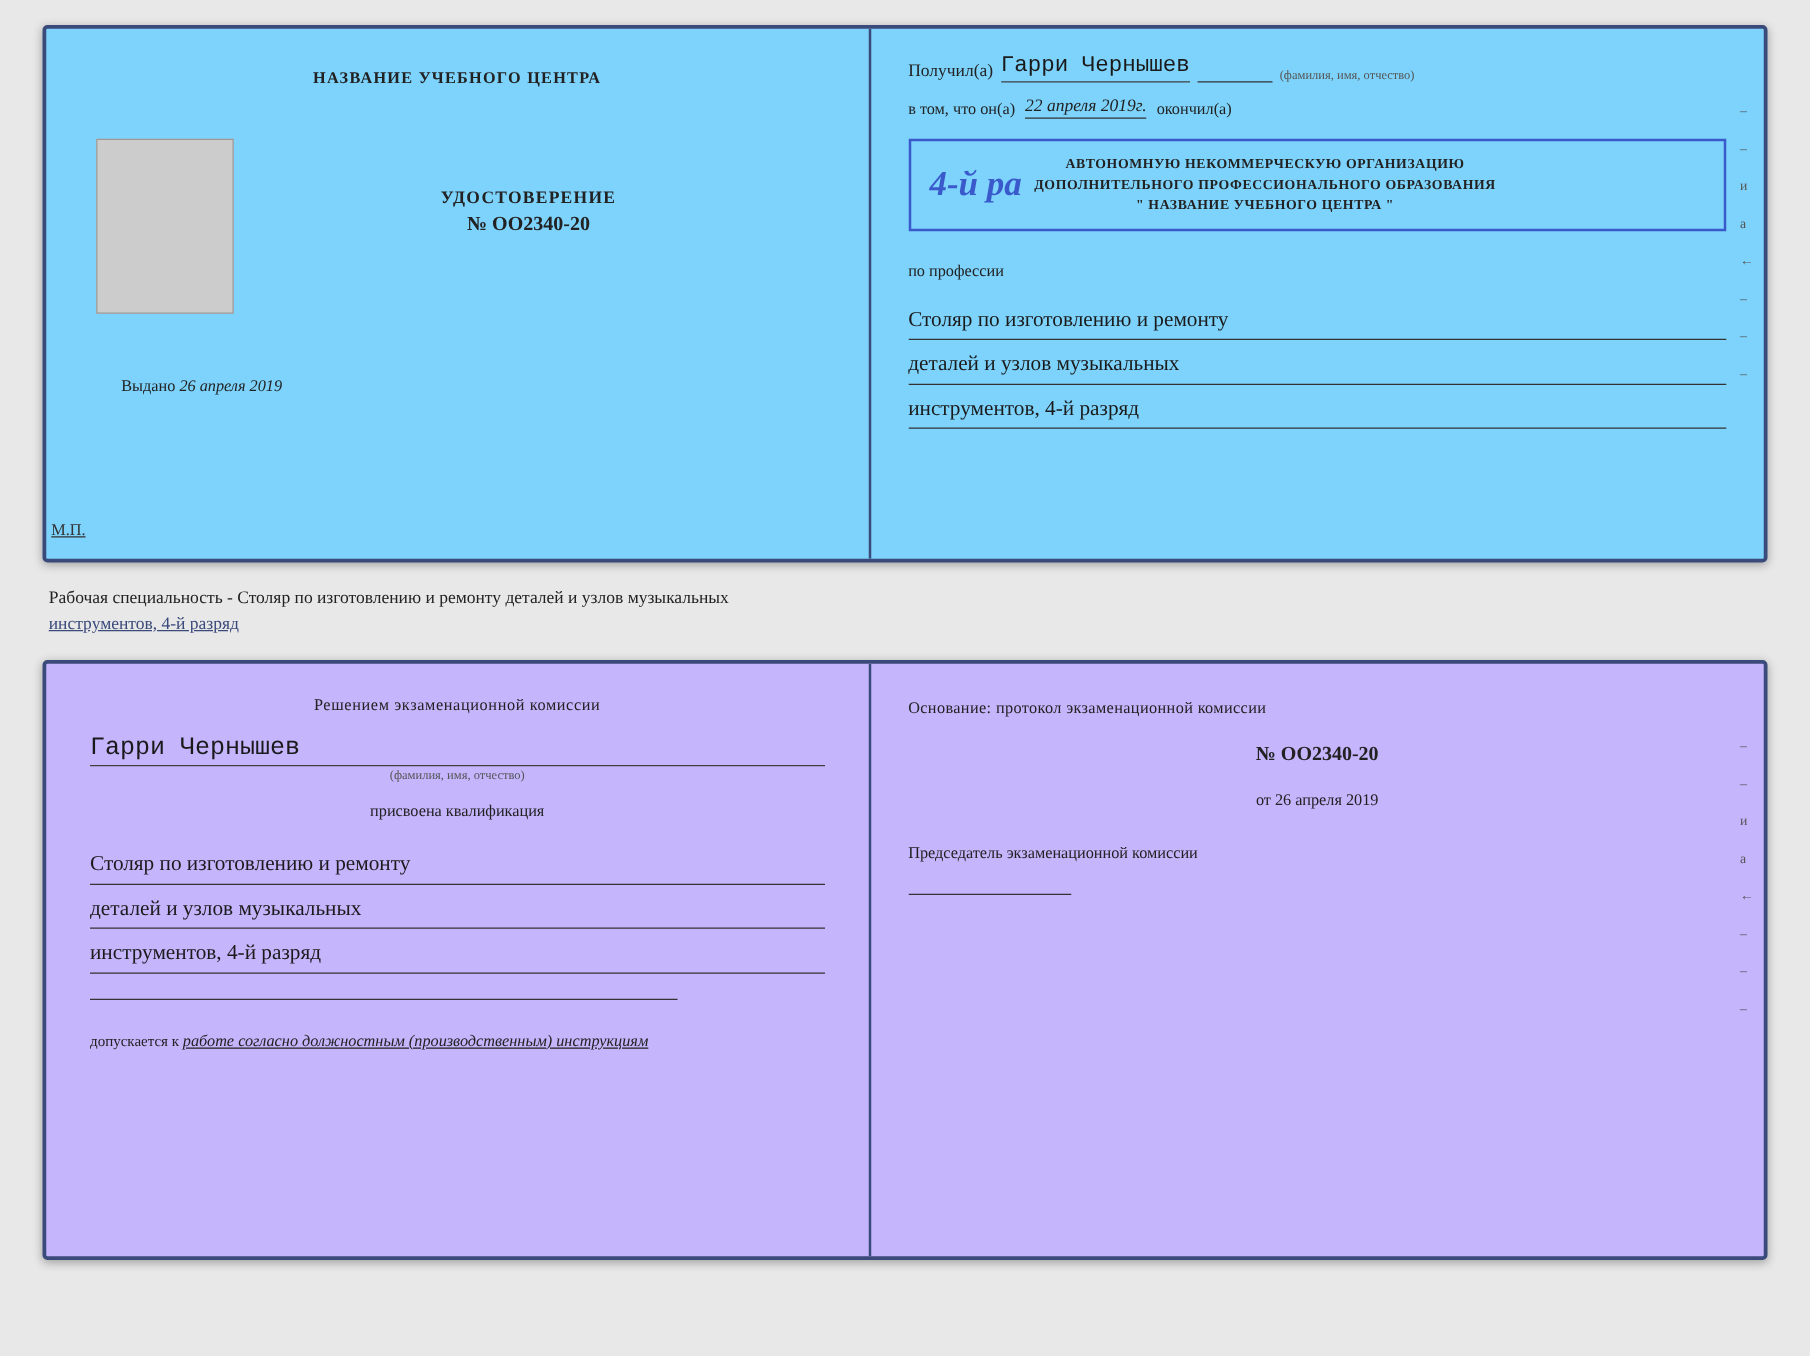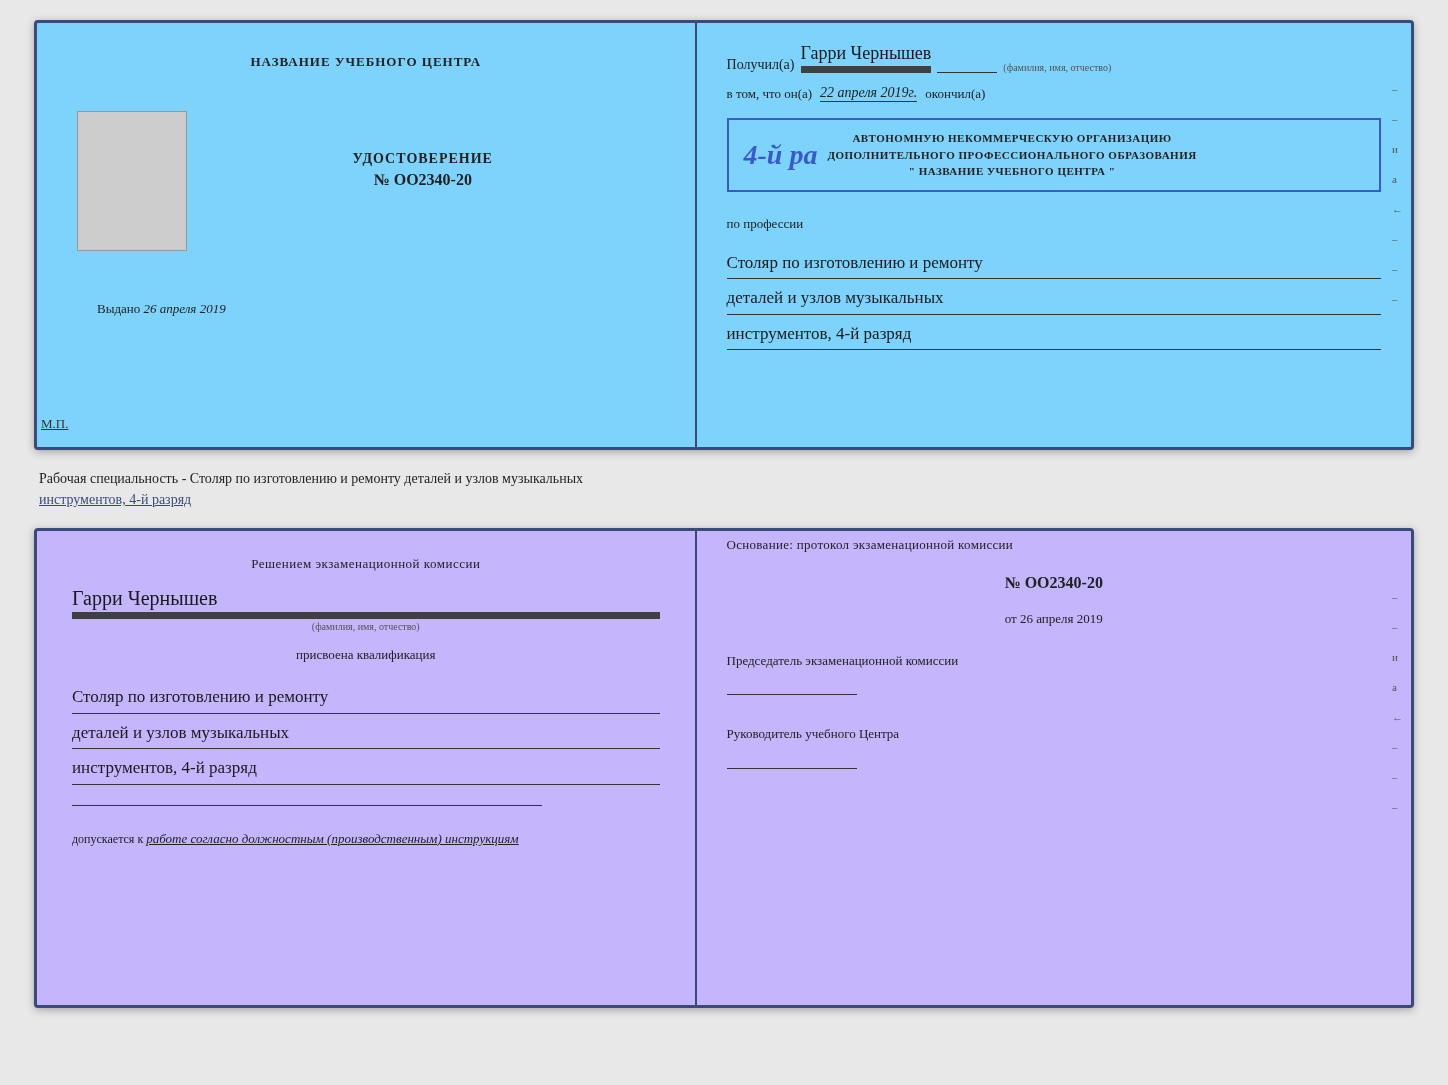--- a/index.html
+++ b/index.html
@@ -111,24 +111,24 @@
     .poluchil-line {
       font-size: 14px;
       color: #222;
       display: flex;
       align-items: flex-end;
       gap: 6px;
       flex-wrap: wrap;
     }
 
     .handwritten {
-      font-family: Liberation Serif, serif;
+      font-family: Liberation Mono, monospace;
       font-size: 18px;
       color: #1a1a1a;
-      border-bottom: 7px solid #404040;
+      border-bottom: 1px solid #404040;
       padding-bottom: 2px;
     }
 
     .vtom-line {
       font-size: 13px;
       color: #222;
       display: flex;
       align-items: center;
       gap: 8px;
       flex-wrap: wrap;
@@ -214,21 +214,21 @@
       width: 48%;
       border-right: 2px solid #3a4a7a;
       padding: 25px 35px;
       display: flex;
       flex-direction: column;
       gap: 10px;
     }
 
     .doc-bottom-right {
       width: 52%;
-      padding: 4px 30px;
+      padding: 25px 30px;
       display: flex;
       flex-direction: column;
       gap: 14px;
       position: relative;
     }
 
     .resheniem-text {
       font-size: 13px;
       color: #222;
       letter-spacing: 0.5px;
@@ -423,24 +423,20 @@
     <div class="ot-date">
       <span>от</span>
       <span>26 апреля 2019</span>
     </div>
 
     <div class="predsedatel-text">
       <div>Председатель экзаменационной комиссии</div>
       <div class="signature-line"></div>
     </div>
 
-    <div class="rukovoditel-text">
-      <div>Руководитель учебного Центра</div>
-      <div class="signature-line"></div>
-    </div>
 
     <div class="right-side-decorations">
       <span class="deco-char">–</span>
       <span class="deco-char">–</span>
       <span class="deco-char">и</span>
       <span class="deco-char">а</span>
       <span class="deco-char">←</span>
       <span class="deco-char">–</span>
       <span class="deco-char">–</span>
       <span class="deco-char">–</span>

